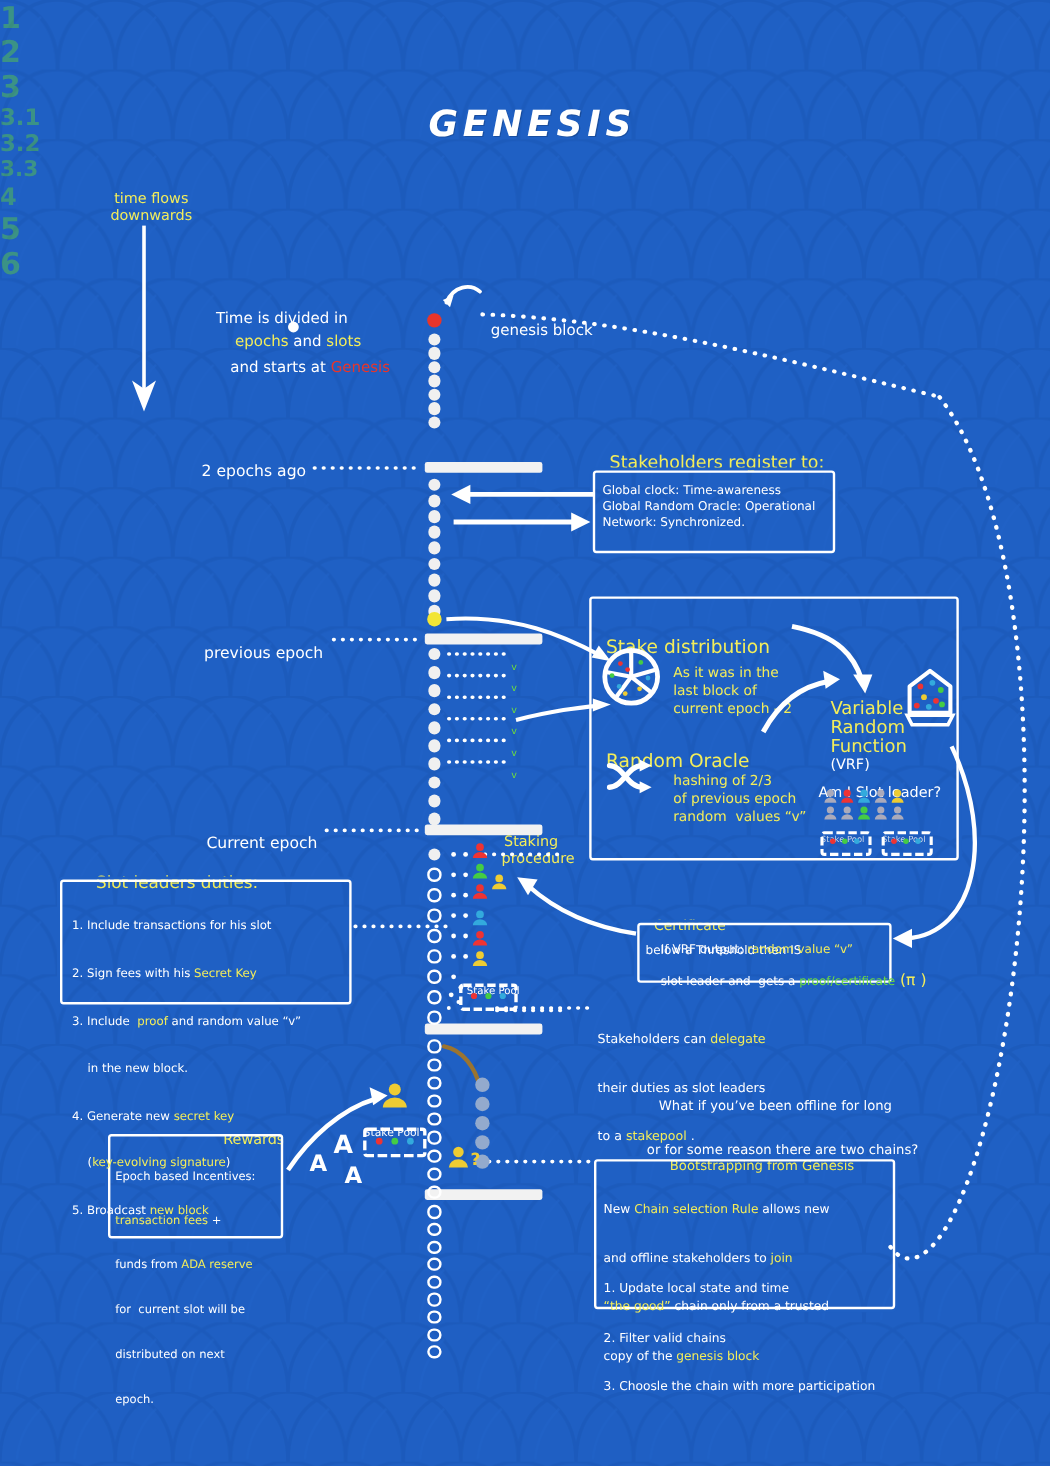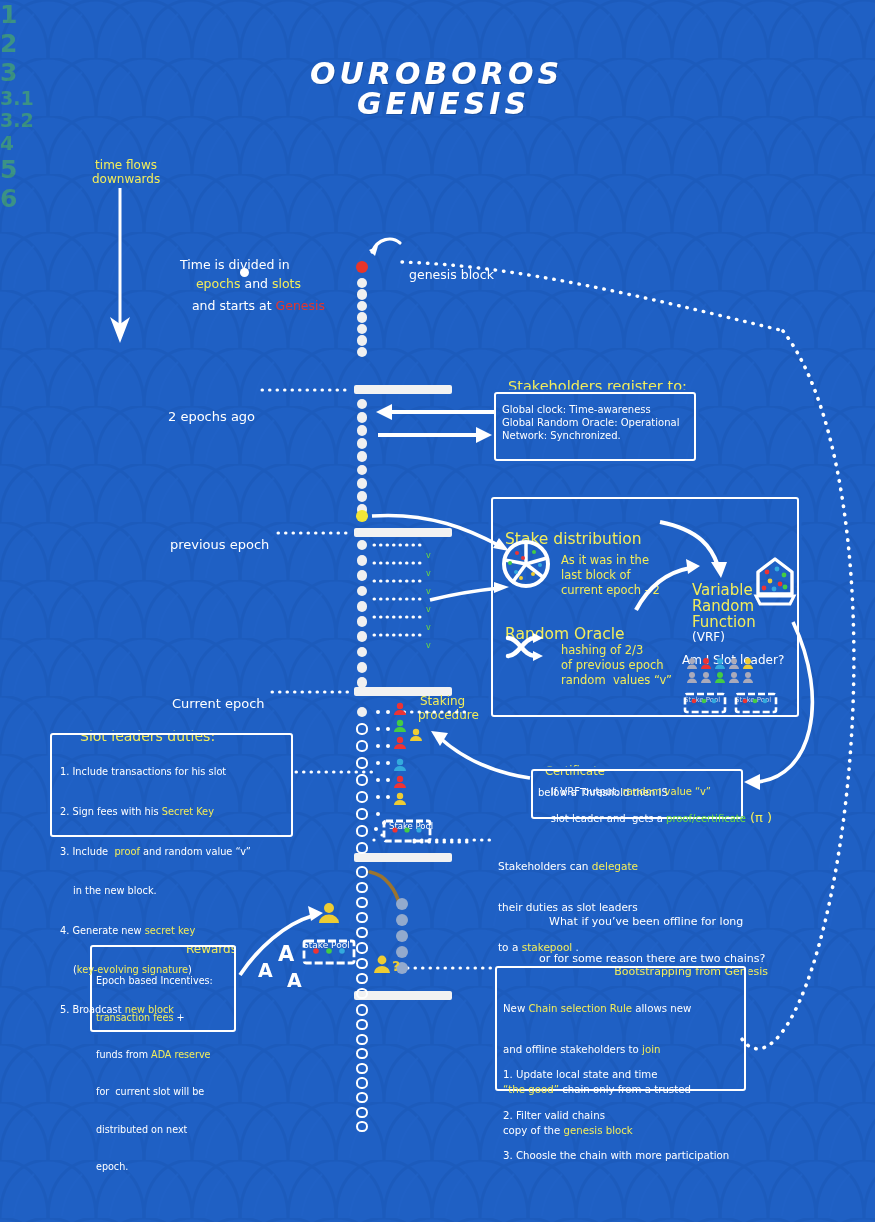--- a/index.html
+++ b/index.html
@@ -41,21 +41,20 @@
         <path d="M-48,58 C-48,20 -26,0 0,0 C26,0 48,20 48,58" fill="none" stroke="#1a55b2" stroke-width="3"></path>
         <path d="M48,58 C48,20 70,0 96,0 C122,0 144,20 144,58" fill="none" stroke="#1a55b2" stroke-width="3"></path>
         <path d="M14,56 C16,36 26,22 34,14" fill="none" stroke="#2467cd" stroke-width="2" opacity=".7"></path>
         <path d="M62,56 C64,36 74,22 82,14" fill="none" stroke="#2467cd" stroke-width="2" opacity=".7"></path>
       </pattern>
     </defs>
     <rect width="875" height="1222" fill="url(#scales)"></rect>
     <rect width="875" height="1222" fill="#1f60c4" opacity=".25"></rect>
   </svg>
 
-  <div class="title" style="left:310px;top:56px;">OUROBOROS</div>
   <div class="title" style="left:357px;top:86px;">GENESIS</div>
 
   <svg width="875" height="1222" style="z-index:3">
     <defs>
       <marker id="ah" markerWidth="7" markerHeight="7" refX="3" refY="3.2" orient="auto">
         <path d="M0,0 L7,3.2 L0,6.4 Z" fill="#ffffff"></path>
       </marker>
       <marker id="ahb" markerWidth="9" markerHeight="9" refX="4" refY="4.2" orient="auto">
         <path d="M0,0 L9,4.2 L0,8.4 Z" fill="#ffffff"></path>
       </marker>
@@ -170,21 +169,21 @@
   <div class="slotdot" style="left:356px;top:261px;width:12px;height:12px;background:#e8352a"></div>
 
   <div id="chain-top"></div>
 
   <div class="epbar" style="left:354px;top:385px;width:98px"></div>
   <div class="epbar" style="left:354px;top:528px;width:98px"></div>
   <div class="epbar" style="left:354px;top:687px;width:98px"></div>
   <div class="epbar" style="left:354px;top:853px;width:98px"></div>
   <div class="epbar" style="left:354px;top:991px;width:98px"></div>
 
-  <div class="lbl hand" style="left:168px;top:397px;font-size:13px">2 epochs ago</div>
+  <div class="lbl hand" style="left:168px;top:374px;font-size:13px">2 epochs ago</div>
   <div class="lbl hand" style="left:170px;top:525px;font-size:13px">previous epoch</div>
   <div class="lbl hand" style="left:172px;top:684px;font-size:13px">Current epoch</div>
 
   <div class="num" style="left:680px;top:340px">2</div>
   <div class="lbl yel hand" style="left:508px;top:366px;font-size:14.5px">Stakeholders register to:</div>
   <div class="box" style="left:494px;top:392px;width:198px;height:65px"></div>
   <div class="boxtxt hand" style="left:502px;top:404px;font-size:10px">Global clock: Time-awareness</div>
   <div class="boxtxt hand" style="left:502px;top:417px;font-size:10px">Global Random Oracle: Operational</div>
   <div class="boxtxt hand" style="left:502px;top:430px;font-size:10px">Network: Synchronized.</div>
 
@@ -228,20 +227,21 @@
   <svg width="50" height="38" style="left:505px;top:632px;z-index:4">
     <path d="M3,6 C14,6 18,24 30,24" fill="none" stroke="#fff" stroke-width="4.5" stroke-linecap="round"></path>
     <path d="M3,24 C14,24 18,6 30,6" fill="none" stroke="#fff" stroke-width="4.5" stroke-linecap="round"></path>
     <path d="M38,6 L28,1 L28,11 Z" fill="#fff"></path>
     <path d="M38,24 L28,19 L28,29 Z" fill="#fff"></path>
   </svg>
   <div class="lbl yel hand" style="left:561px;top:632px;font-size:11.5px">hashing of 2/3</div>
   <div class="lbl yel hand" style="left:561px;top:647px;font-size:11.5px">of previous epoch</div>
   <div class="lbl yel hand" style="left:561px;top:662px;font-size:11.5px">random  values “v”</div>
 
+  <div class="num" style="left:663px;top:576px;font-size:18px">3.3</div>
   <div class="lbl yel hand" style="left:692px;top:570px;font-size:15px">Variable</div>
   <div class="lbl yel hand" style="left:692px;top:586px;font-size:15px">Random</div>
   <div class="lbl yel hand" style="left:692px;top:602px;font-size:15px">Function</div>
   <div class="lbl hand" style="left:692px;top:618px;font-size:12px">(VRF)</div>
 
   <svg width="56" height="54" style="left:750px;top:554px;z-index:4">
     <path d="M8,40 L8,18 L25,5 L42,18 L42,40 Z" fill="none" stroke="#fff" stroke-width="3.4" stroke-linejoin="round"></path>
     <path d="M6,42 L44,42 L40,50 L10,50 Z" fill="none" stroke="#fff" stroke-width="3"></path>
     <circle cx="17" cy="18" r="2.4" fill="#e33"></circle>
       <circle cx="27" cy="15" r="2.4" fill="#3ad"></circle>
@@ -390,21 +390,21 @@
     <circle cx="12" cy="70" r="6" fill="#93aacd"></circle>
   </svg>
   <svg width="34" height="26" style="left:372px;top:955px;z-index:4">
     <circle cx="10" cy="5" r="4.4" fill="#ec3"></circle>
       <path d="M2,18 a8,7 0 0 1 16,0 Z" fill="#ec3"></path>
     <text x="20" y="16" font-size="14" font-family="DejaVu Sans" fill="#ec3" font-weight="bold">?</text>
   </svg>
 
   <div class="lbl hand" style="left:549px;top:904px;font-size:11px;text-align:left;width:200px">What if you’ve been offline for long</div>
   <div class="lbl hand" style="left:539px;top:941px;font-size:11px;text-align:right;width:210px">or for some reason there are two chains?</div>
-  <div class="lbl yel hand" style="left:568px;top:954px;font-size:11px;text-align:right;width:200px">Bootstrapping from Genesis</div>
+  <div class="lbl yel hand" style="left:535px;top:954px;font-size:11px;text-align:center;width:200px">Bootstrapping from Genesis</div>
 
   <div class="box" style="left:495px;top:966px;width:247px;height:121px"></div>
   <div style="position:absolute;left:503px;top:975px;font-size:10.2px;line-height:13.5px;white-space:pre;z-index:5" class="hand">
     <div><span style="color:#fff">New </span><span class="yel">Chain selection Rule</span><span style="color:#fff"> allows new</span></div>
     <div><span style="color:#fff">and offline stakeholders to </span><span class="yel">join</span></div>
     <div><span class="yel">“the good”</span><span style="color:#fff"> chain only from a trusted</span></div>
     <div><span style="color:#fff">copy of the </span><span class="yel">genesis block</span></div>
   </div>
   <div style="position:absolute;left:503px;top:1041px;font-size:10.2px;line-height:13.5px;white-space:pre;z-index:5;color:#fff" class="hand">
     <div>1. Update local state and time</div>

